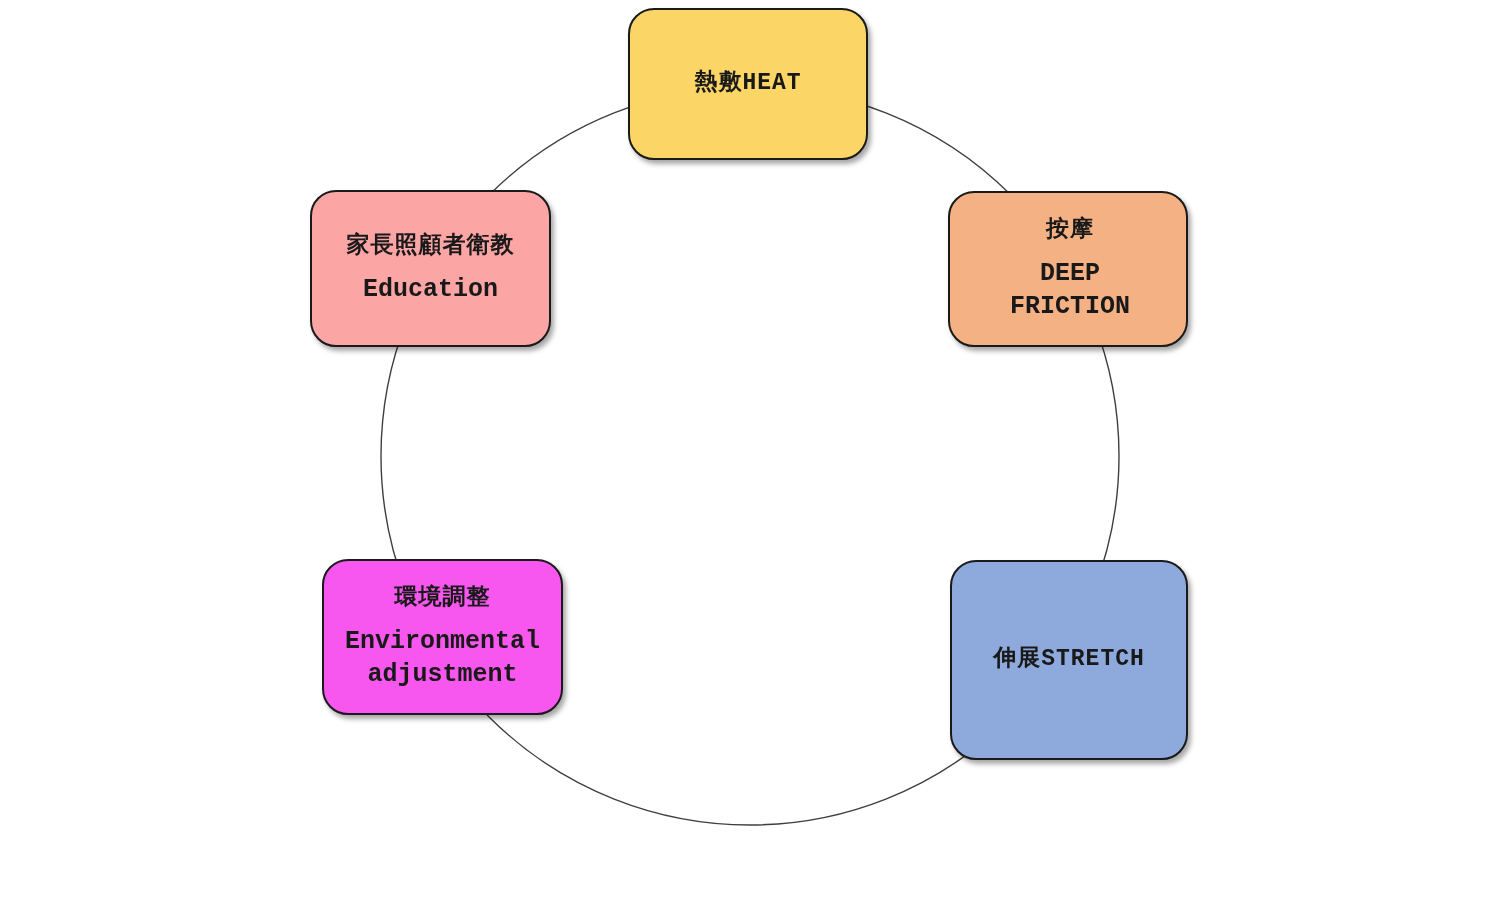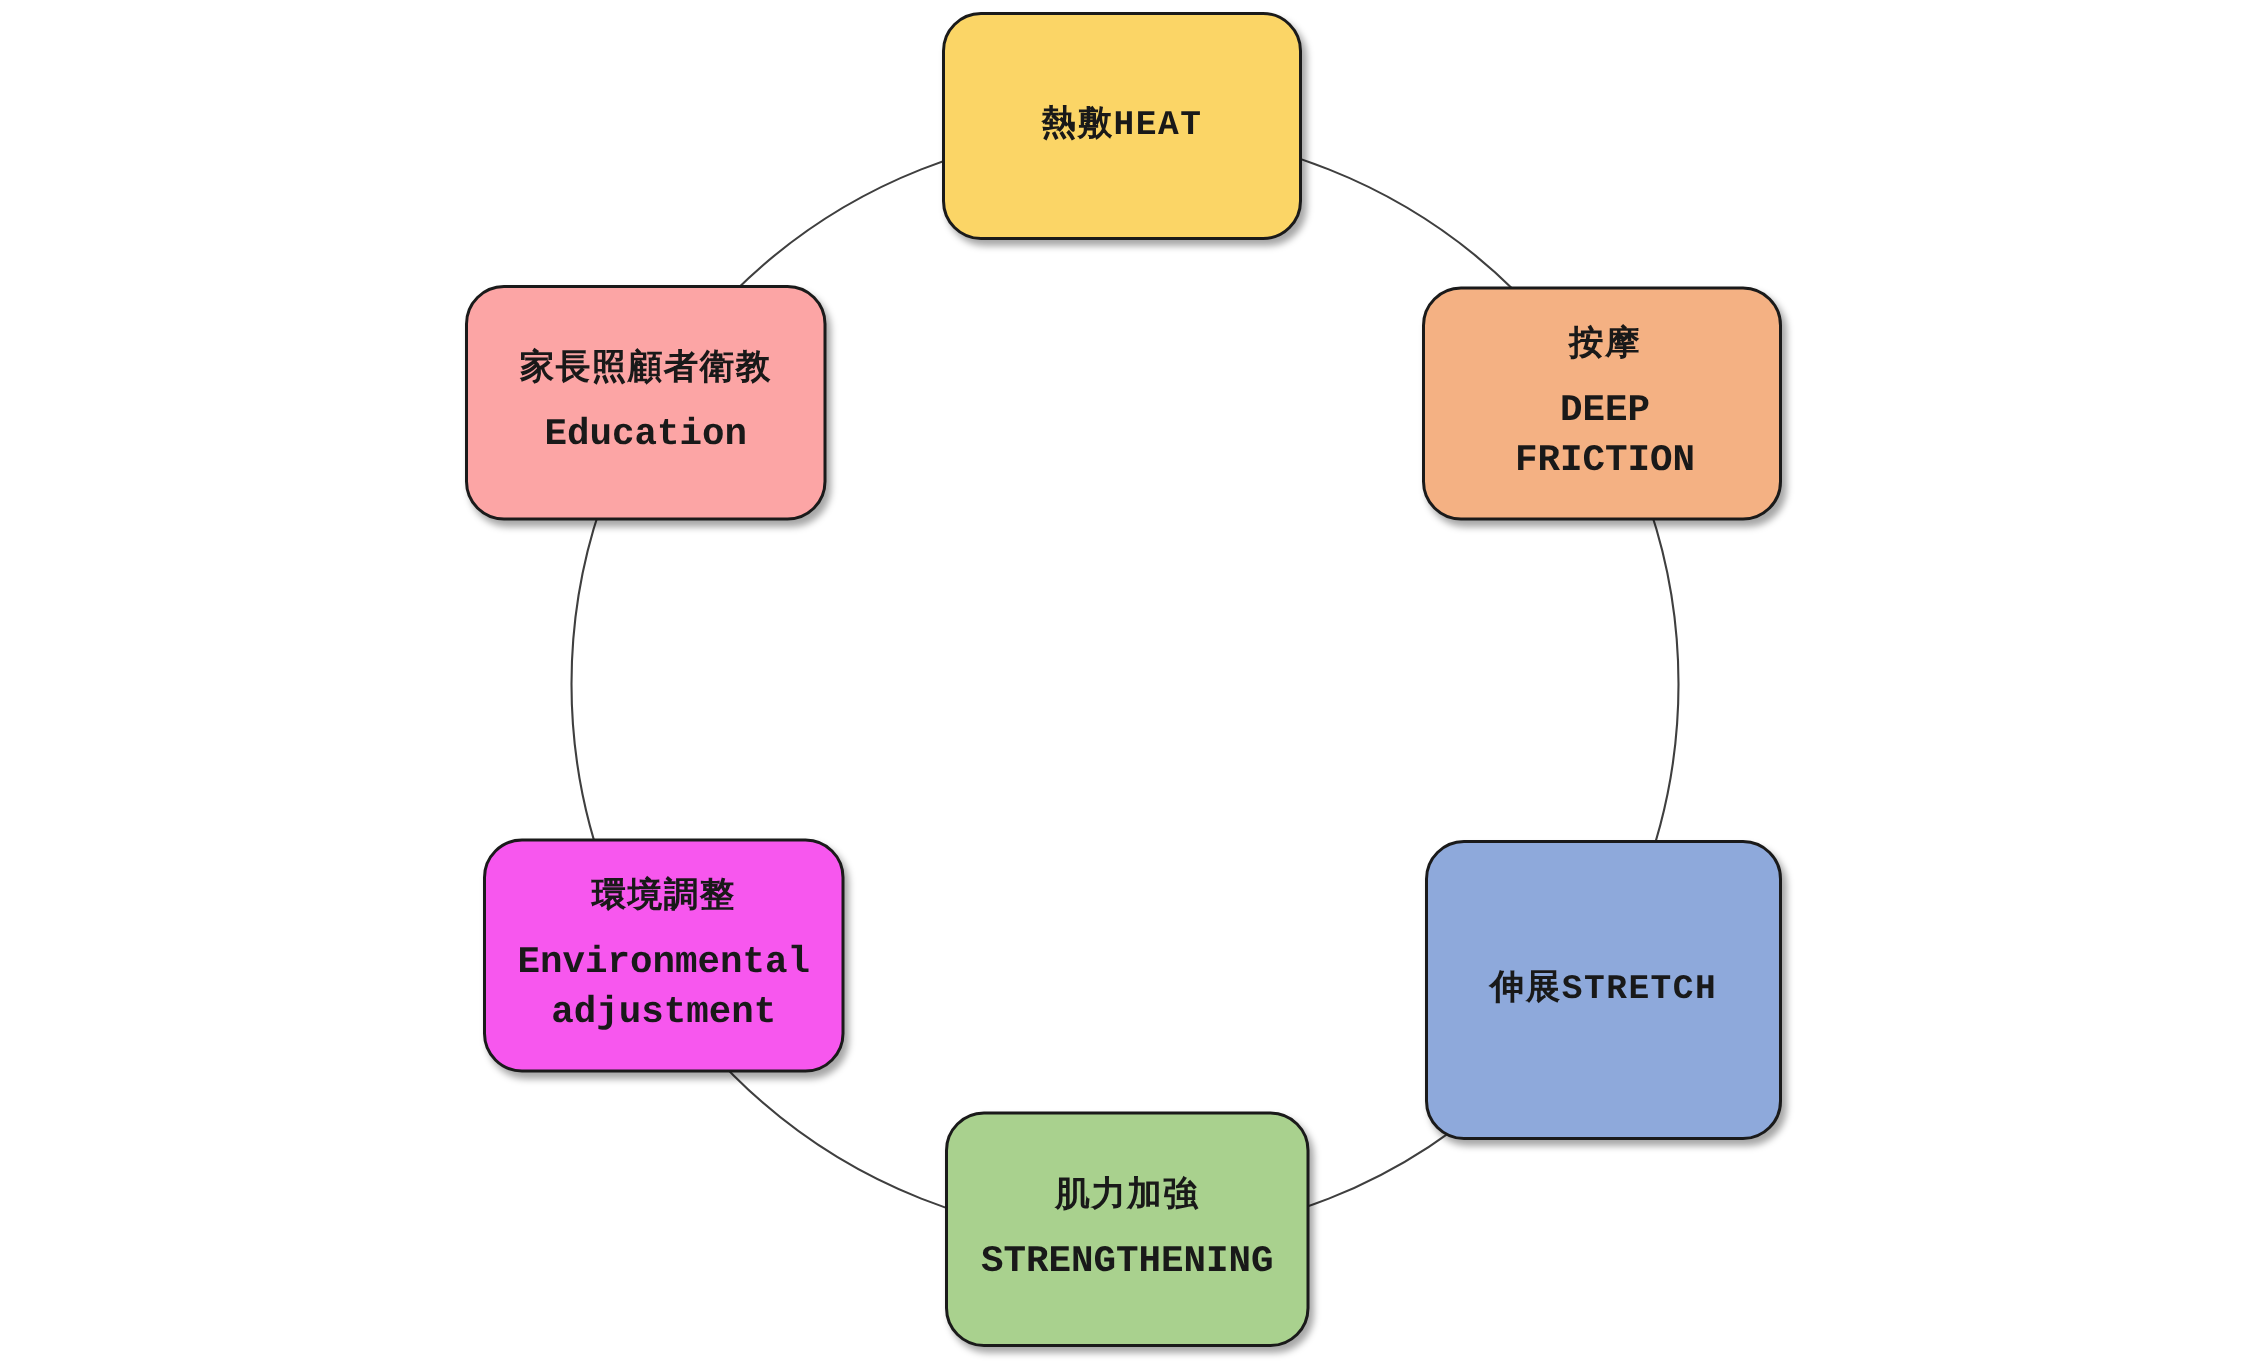--- a/index.html
+++ b/index.html
@@ -77,24 +77,20 @@
   <div class="node node-top-right" style="background-color: rgb(244, 177, 131);">
     <span class="line1">按摩</span>
     <span class="line2">DEEP FRICTION</span>
   </div>
 
   <div class="node node-bottom-right" style="background-color: rgb(142, 169, 219);">
     <span class="line1">伸展STRETCH</span>
 
   </div>
 
-  <div class="node node-bottom" style="background-color: rgb(169, 209, 142);">
-    <span class="line1">肌力加強</span>
-    <span class="line2">STRENGTHENING</span>
-  </div>
 
   <div class="node node-bottom-left" style="background-color: rgb(247, 87, 238);">
     <span class="line1">環境調整</span>
     <span class="line2">Environmental adjustment</span>
   </div>
 
   <div class="node node-top-left" style="background-color: #fca5a5; text-align: center;">
     <span class="line1">家長照顧者衛教</span>
     <span class="line2">Education</span>
   </div>

